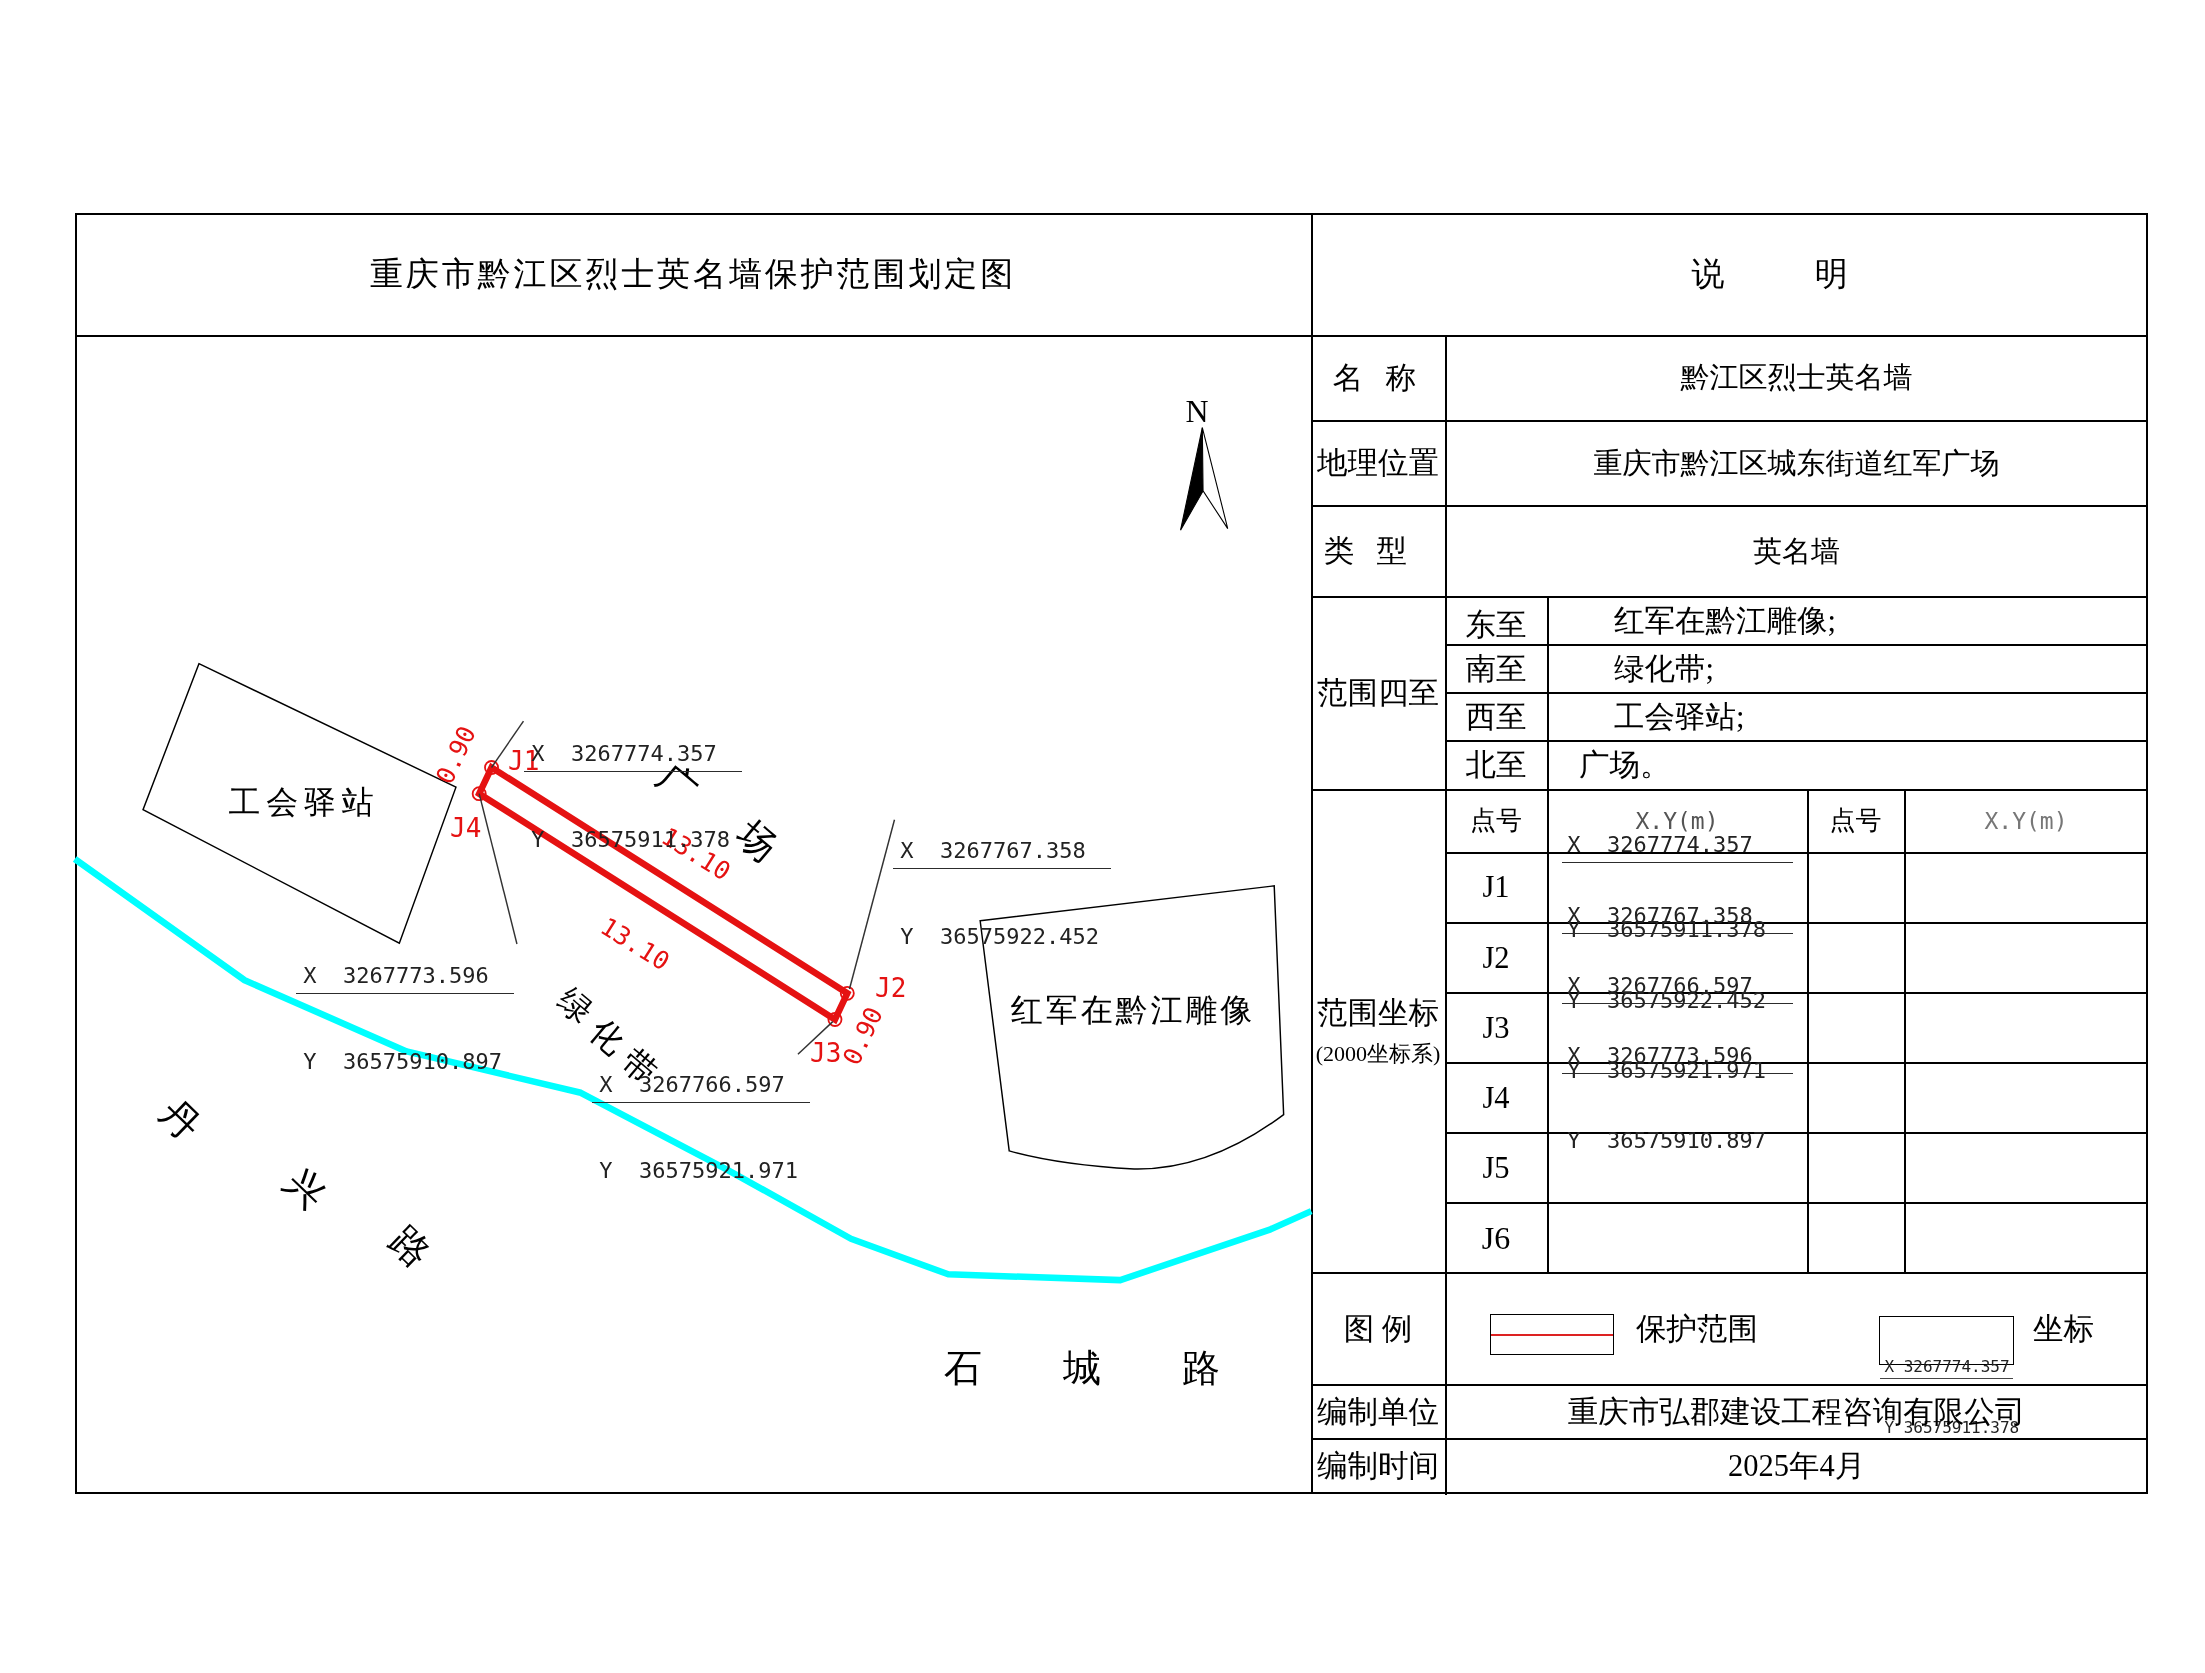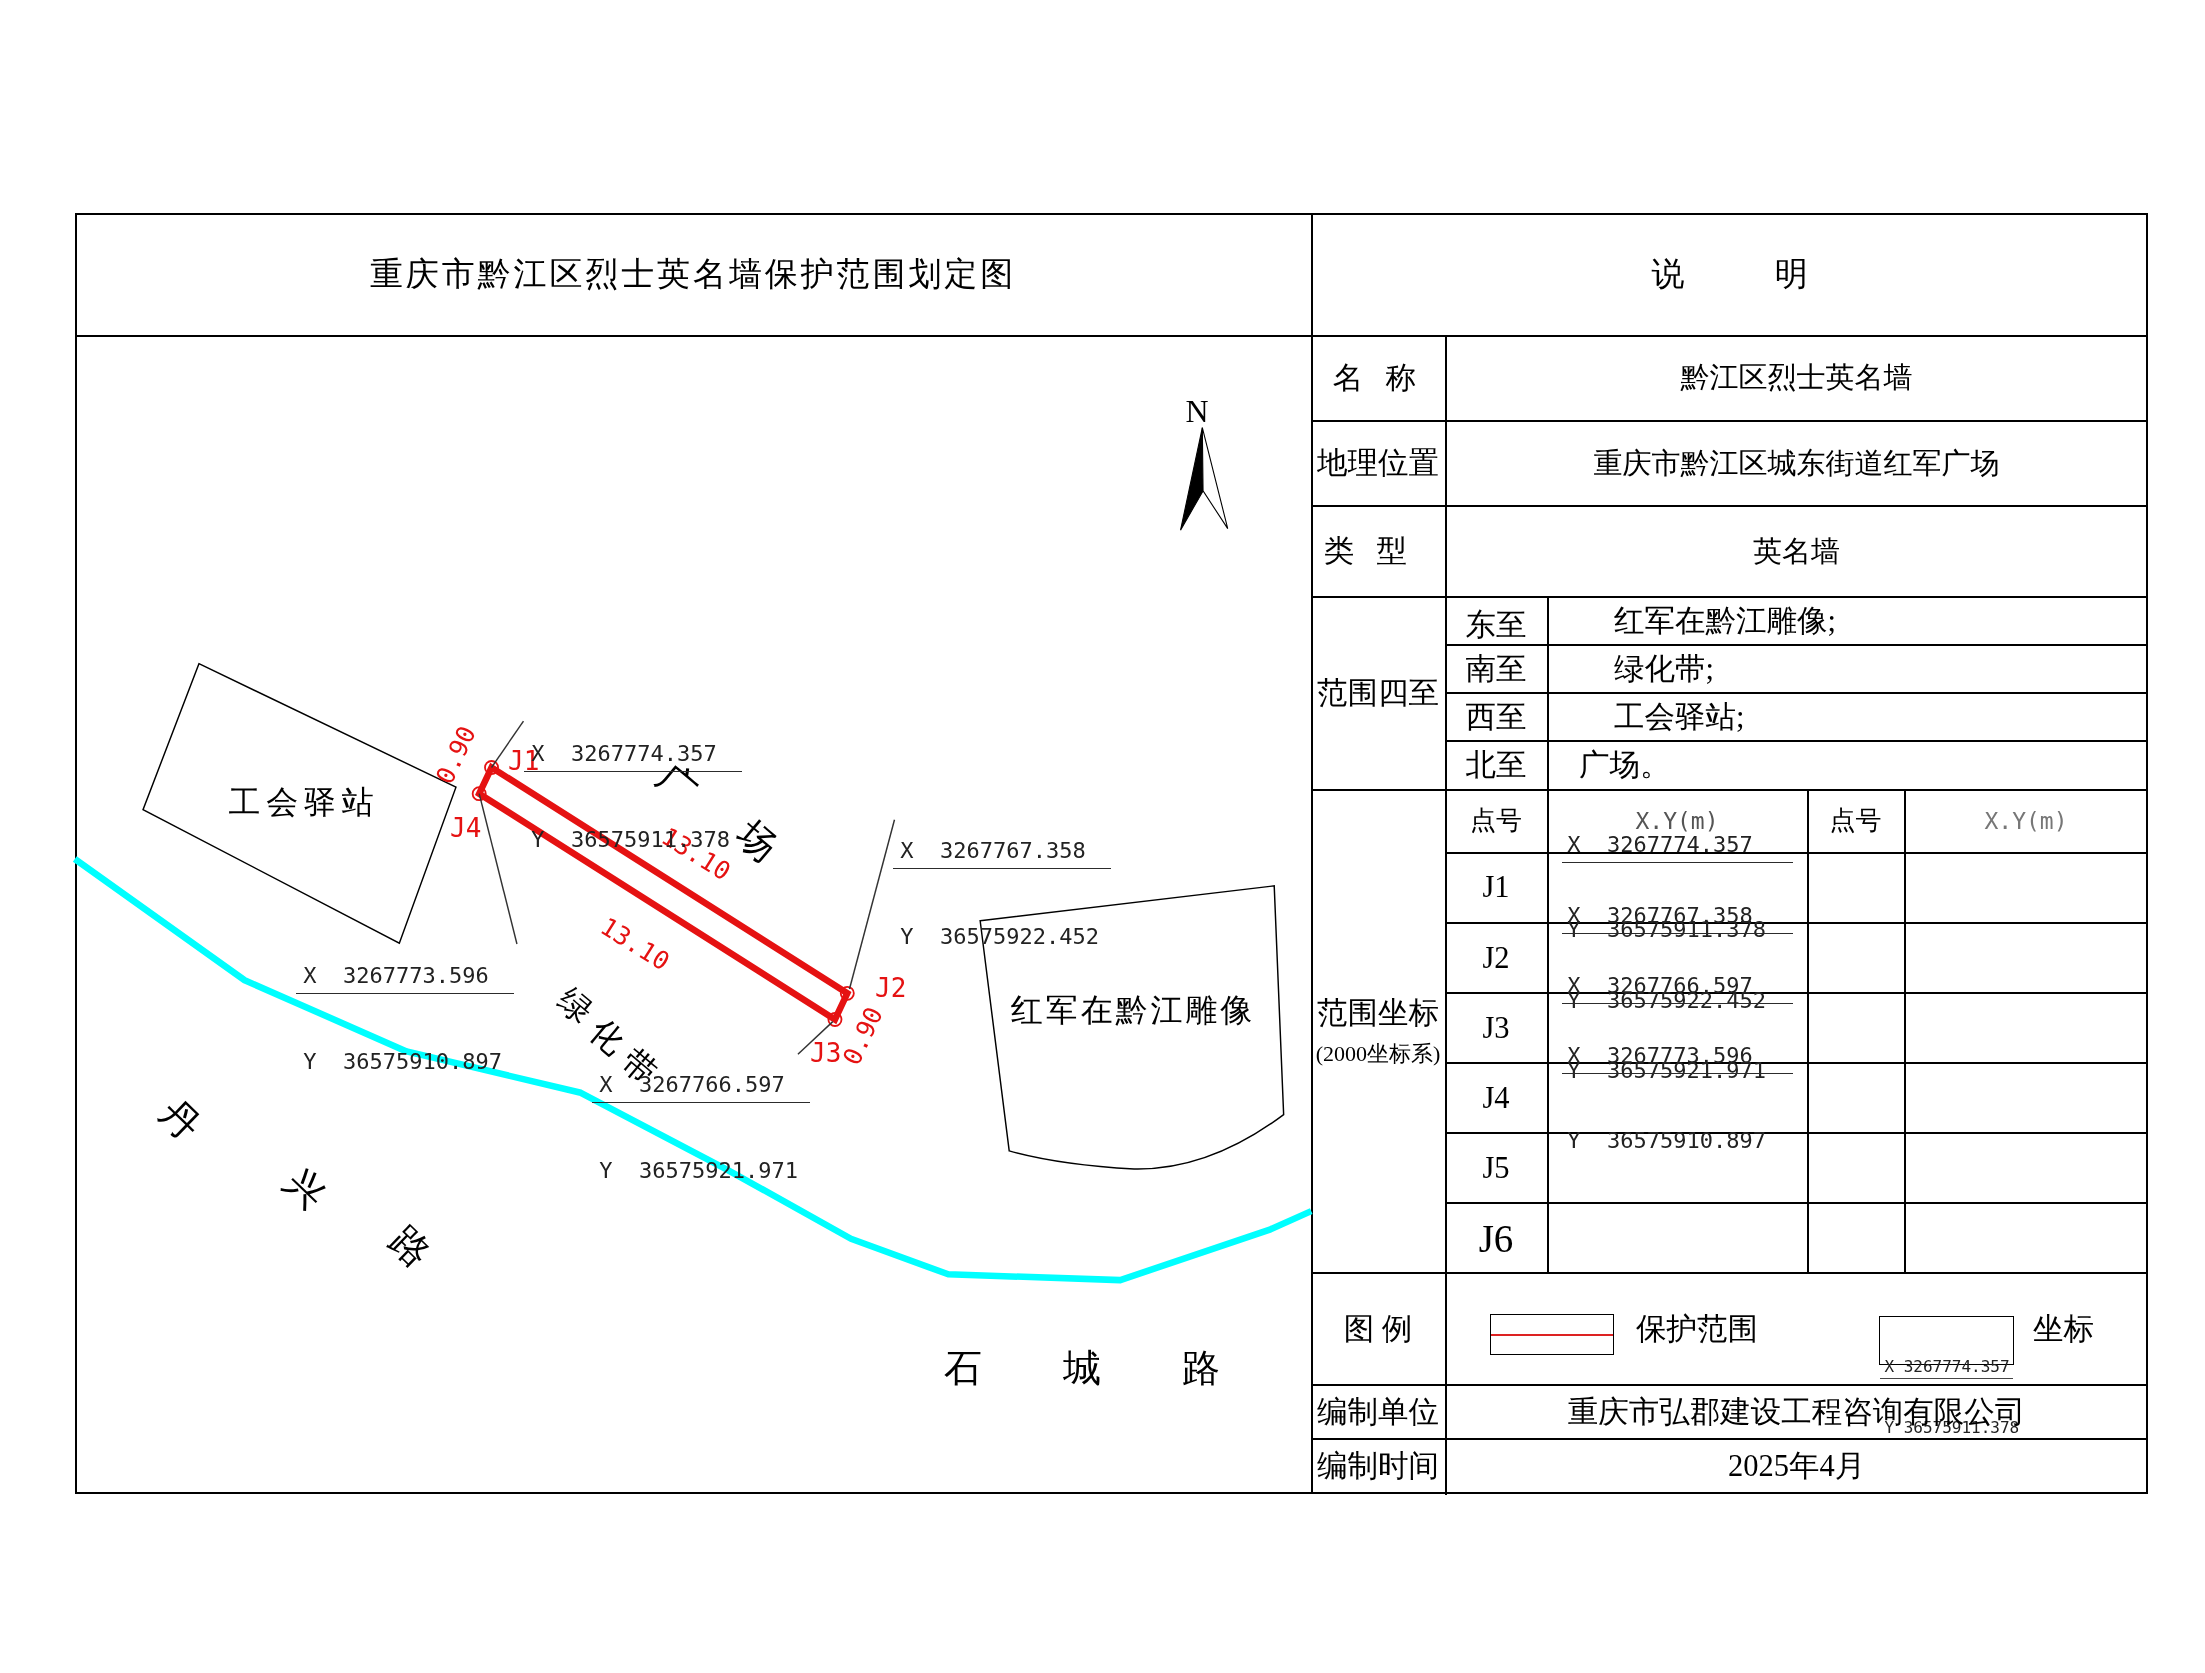--- a/index.html
+++ b/index.html
@@ -5,21 +5,21 @@
   html,body{margin:0;padding:0;background:#fff;}
   body{position:relative;width:2205px;height:1673px;overflow:hidden;
        font-family:"Liberation Serif","DejaVu Serif",serif;color:#000;}
   .abs{position:absolute;}
   .line{position:absolute;background:#000;}
   .cell{position:absolute;display:flex;align-items:center;justify-content:center;
         box-sizing:border-box;white-space:nowrap;}
   .cjk{font-family:"Liberation Serif","DejaVu Serif",serif;}
   .cad{font-family:"DejaVu Sans Mono","Liberation Mono",monospace;color:#222;}
   .title{font-size:33px;letter-spacing:2.9px;}
-  .stitle{font-size:33px;letter-spacing:41px;text-indent:41px;}
+  .stitle{font-size:33px;letter-spacing:41px;text-indent:41px;margin-left:40px;}
   .lab{font-size:30.5px;}
   .val{font-size:29px;}
   .small{font-size:22px;}
   .left{justify-content:flex-start;}
   
   .cpair{width:231px;font-size:22px;white-space:pre;}
   .cpair .tx{display:block;padding:0 7.3px 4.4px 5.8px;border-bottom:1.5px solid #2c2c2c;}
   .cpair .ty{display:block;padding:4.4px 7.3px 0 5.8px;}
   
   .callout{position:absolute;font-size:22px;white-space:pre;}
@@ -129,21 +129,21 @@
   </div>
 </div>
 <div class="cell cjk" style="left:1445px;top:1063px;width:102px;height:70px;font-size:30.5px;">J4</div>
 <div class="cell" style="left:1547px;top:1063px;width:260px;height:70px;">
   <div class="cpair cad">
     <span class="tx">X  3267773.596</span>
     <span class="ty">Y  36575910.897</span>
   </div>
 </div>
 <div class="cell cjk" style="left:1445px;top:1133px;width:102px;height:70px;font-size:30.5px;">J5</div>
-<div class="cell cjk" style="left:1445px;top:1203px;width:102px;height:70px;font-size:39px;">J6</div>
+<div class="cell cjk" style="left:1445px;top:1203px;width:102px;height:70px;font-size:32px;">J6</div>
 
 <div class="cell cjk lab" style="left:1311px;top:1273px;width:134px;height:112px;">图 例</div>
 <div class="legendbox">
     <div class="redline"></div>
   </div>
 <div class="cell cjk lab left" style="left:1636px;top:1273px;width:218px;height:112px;">保护范围</div>
 <div class="samplebox cad">
   <span class="sx">X 3267774.357</span>
   <span class="sy">Y 36575911.378</span>
 </div>

